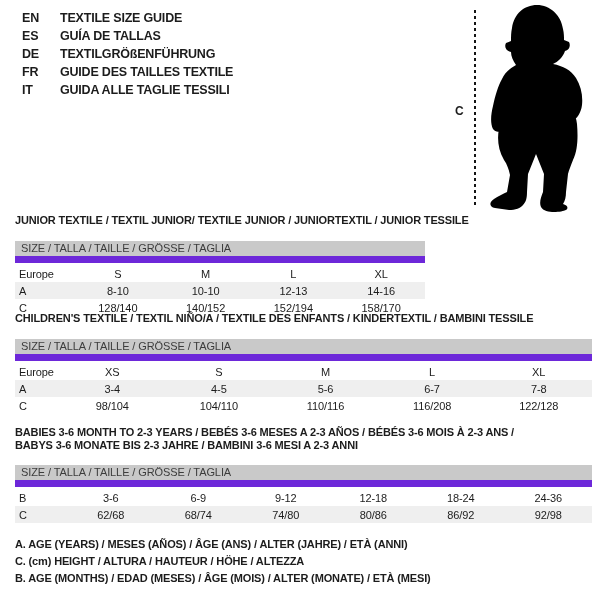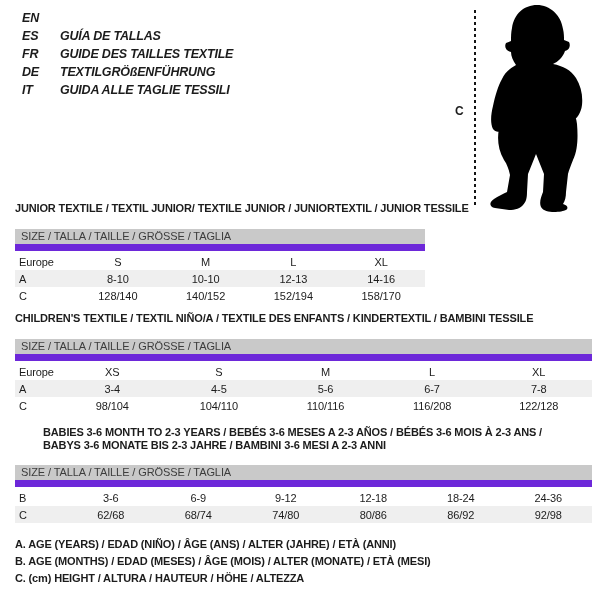--- a/index.html
+++ b/index.html
@@ -5,40 +5,40 @@
   html,body { margin:0; padding:0; }
   body {
     width:600px; height:600px; position:relative; overflow:hidden;
     background:#ffffff; color:#1c1c1c;
     font-family:"Liberation Sans", sans-serif;
     -webkit-font-smoothing:antialiased;
   }
   .abs { position:absolute; }
 
   
-  .lang-header { top:9px; left:22px;font-style:italic; }
+  .lang-header { top:9px; left:22px; }
   .lang-row { display:flex; line-height:18px; font-size:12.5px; font-weight:bold; letter-spacing:-0.2px; }
   .lang-code { width:38px; flex:0 0 38px; }
 
   
   .measure-line {
     left:474px; top:10px; width:2px; height:196px;
     background-image:repeating-linear-gradient(to bottom,#141414 0 3px, transparent 3px 6px);
   }
   .measure-label { left:455px; top:104px; font-size:12px; font-weight:bold; }
   .silhouette { left:483px; top:2px; }
 
   
   .section { left:15px; }
-  .section-0 { top:202px; width:410px; }
+  .section-0 { top:214px; width:410px; }
   .section-1 { top:312px; width:577px; }
   .section-2 { top:426px; width:577px; }
   .section-title { font-size:11px; font-weight:bold; line-height:13px; white-space:nowrap; letter-spacing:-0.15px; }
   .section-0 .title-block, .section-1 .title-block { margin-bottom:14px; }
-  .section-2 .title-block { margin-bottom:13px;margin-left:28px; }
+  .section-2 .title-block { margin-bottom:13px; }
   .size-bar {
     background:#c9c9c9; border-bottom:7px solid #6d28d9;
     color:#3c3c3c; font-size:11px; line-height:13px; height:13px;
     padding:1px 0 1px 6px; margin-bottom:2px; letter-spacing:-0.1px;
   }
   table.size-table { border-collapse:collapse; table-layout:fixed; width:100%; font-size:11px; }
   table.size-table td { height:17px; padding:0; text-align:center; letter-spacing:-0.1px; }
   table.size-table td.row-label { text-align:left; padding-left:4px;margin-left:44px; }
   tr.shaded { background:#efefef; }
   .section-0 td.row-label { width:55px; }
@@ -48,35 +48,36 @@
   
   .footnotes { left:15px; top:536px; }
   .footnote-line { font-size:11px; font-weight:bold; line-height:17px; white-space:nowrap; letter-spacing:-0.15px; }
 </style>
 </head>
 <body>
 
 <div class="abs lang-header">
   <div class="lang-row">
     <span class="lang-code">EN</span>
+    <span class="lang-label">TEXTILE SIZE GUIDE</span>
   </div>
 
   <div class="lang-row">
     <span class="lang-code">ES</span>
     <span class="lang-label">GUÍA DE TALLAS</span>
   </div>
 
   <div class="lang-row">
+    <span class="lang-code">DE</span>
+    <span class="lang-label">TEXTILGRÖßENFÜHRUNG</span>
+  </div>
+
+  <div class="lang-row">
     <span class="lang-code">FR</span>
     <span class="lang-label">GUIDE DES TAILLES TEXTILE</span>
-  </div>
-
-  <div class="lang-row">
-    <span class="lang-code">DE</span>
-    <span class="lang-label">TEXTILGRÖßENFÜHRUNG</span>
   </div>
 
   <div class="lang-row">
     <span class="lang-code">IT</span>
     <span class="lang-label">GUIDA ALLE TAGLIE TESSILI</span>
   </div>
 </div>
 
 <div class="abs measure-label">C</div>
 <div class="abs measure-line"></div>
@@ -223,18 +224,18 @@
             <td>80/86</td>
             <td>86/92</td>
             <td>92/98</td>
           </tr>
         </tbody>
       </table>
   </div>
 </div>
 
 <div class="abs footnotes">
-  <div class="footnote-line">A. AGE (YEARS) / EDAD (NIÑO) / ÂGE (ANS) / ALTER (JAHRE) / ETÀ (ANNI)</div>
+  <div class="footnote-line">A. AGE (YEARS) / MESES (AÑOS) / ÂGE (ANS) / ALTER (JAHRE) / ETÀ (ANNI)</div>
+
+  <div class="footnote-line">C. (cm) HEIGHT / ALTURA / HAUTEUR / HÖHE / ALTEZZA</div>
 
   <div class="footnote-line">B. AGE (MONTHS) / EDAD (MESES) / ÂGE (MOIS) / ALTER (MONATE) / ETÀ (MESI)</div>
-
-  <div class="footnote-line">C. (cm) HEIGHT / ALTURA / HAUTEUR / HÖHE / ALTEZZA</div>
 </div>
 
 </body></html>

